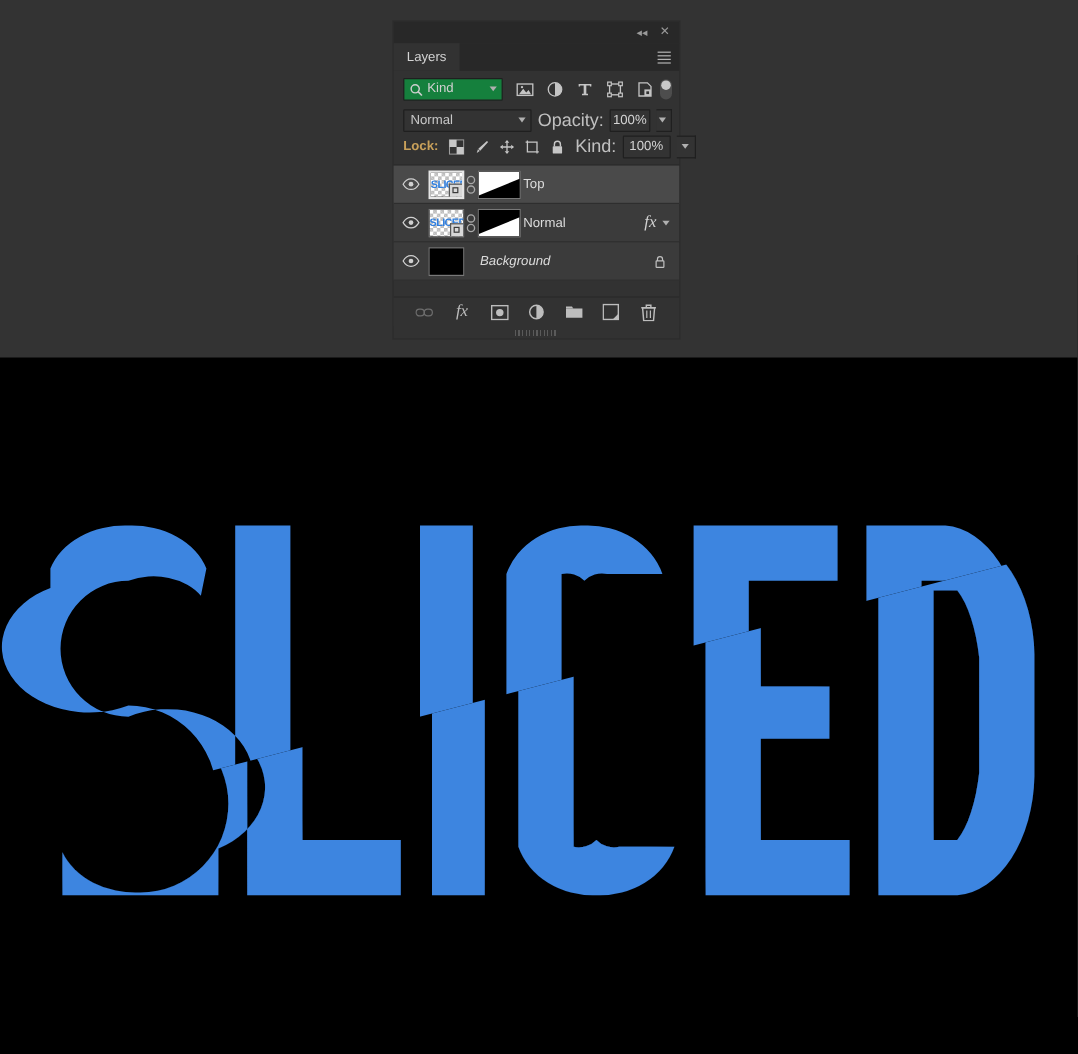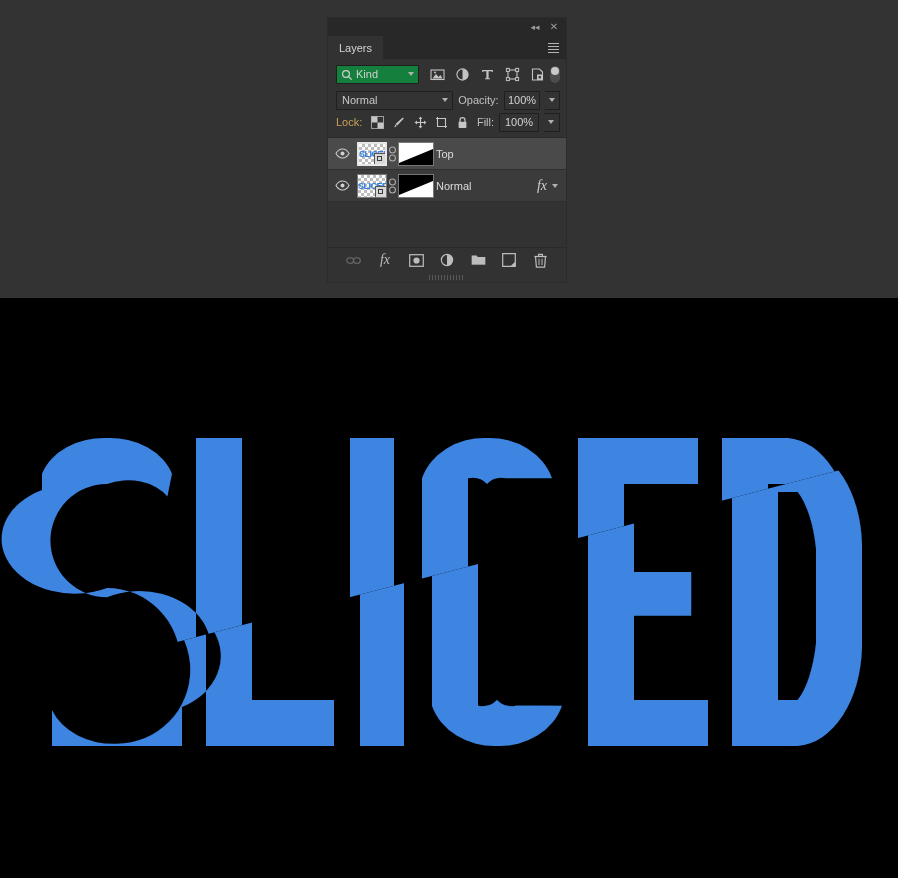--- a/index.html
+++ b/index.html
@@ -203,21 +203,21 @@
     height: 19px;
     background: #333333;
     border: 1px solid #1f1f1f;
     border-radius: 1px;
     box-sizing: border-box;
     display: flex;
     align-items: center;
     padding-left: 5px;
     cursor: pointer;
   }
-  .small-label { font-size: 11px; color: #c0c0c0; white-space: nowrap; }
+  .small-label { font-size: 15px; color: #c0c0c0; white-space: nowrap; }
   .num-field {
     position: relative;
     width: 40px;
     height: 19px;
     background: #333333;
     border: 1px solid #1f1f1f;
     border-radius: 1px;
     box-sizing: border-box;
     display: flex;
     align-items: center;
@@ -253,20 +253,21 @@
     display: flex;
     align-items: center;
     height: 22px;
     padding: 0 6px 0 8px;
     gap: 8px;
   }
   .lock-label {
     font-size: 11px;
     color: #c8a05a;
     margin-right: 1px;
+    font-weight: bold;
   }
   .lock-ico {
     width: 14px; height: 14px;
     display: flex; align-items: center; justify-content: center;
     cursor: pointer;
     color: #c6c6c6;
   }
 
   
   .layer-list {
@@ -573,21 +574,21 @@
           <path d="M1,2.5 L10.5,2.5 L10.5,12" fill="none" stroke="#c6c6c6" stroke-width="1.1"></path>
         </svg>
       </div>
       <div class="lock-ico">
         <svg viewBox="0 0 13 13" width="13" height="13">
           <path d="M4,6 L4,4.2 A2.5,2.5 0 0,1 9,4.2 L9,6" fill="none" stroke="#c6c6c6" stroke-width="1.2"></path>
           <rect x="2.6" y="5.8" width="7.8" height="6.2" rx="0.7" fill="#c6c6c6"></rect>
         </svg>
       </div>
     <div style="margin-left: auto; display: flex; align-items: center; gap: 5px;">
-          <span class="small-label">Fill:</span>
+          <span class="small-label">Kind:</span>
           <div class="num-field">100%</div>
           <div class="stepper"></div>
         </div>
       </div>
 
     <div class="layer-list" id="layer-list">
         <div class="layer-row selected">
           <div class="eye-cell">
             <svg viewBox="0 0 16 11" width="15" height="11">
               <path d="M8,0.8 C3.6,0.8 1,5.5 1,5.5 C1,5.5 3.6,10.2 8,10.2 C12.4,10.2 15,5.5 15,5.5 C15,5.5 12.4,0.8 8,0.8 Z" fill="none" stroke="#d0d0d0" stroke-width="1.1"></path>
@@ -636,20 +637,37 @@
               <rect width="34" height="22" fill="#000"></rect>
               <path d="M0,20 L34,6 L34,22 L0,22 Z" fill="#ffffff"></path>
             </svg>
           </div>
           <div class="layer-name">Normal</div>
           <div class="fx-cell">
             <span class="fx-mark">fx</span>
             <span class="fx-caret"></span>
           </div>
         </div>
+        <div class="layer-row">
+          <div class="eye-cell">
+            <svg viewBox="0 0 16 11" width="15" height="11">
+              <path d="M8,0.8 C3.6,0.8 1,5.5 1,5.5 C1,5.5 3.6,10.2 8,10.2 C12.4,10.2 15,5.5 15,5.5 C15,5.5 12.4,0.8 8,0.8 Z" fill="none" stroke="#d0d0d0" stroke-width="1.1"></path>
+              <circle cx="8" cy="5.5" r="2.1" fill="#d0d0d0"></circle>
+            </svg>
+          </div>
+          <div class="thumb" style="background: rgb(0, 0, 0);"></div>
+          <div class="link-ico"></div>
+          <div class="layer-name italic">Background</div>
+          <div class="lock-badge">
+            <svg viewBox="0 0 13 13" width="12" height="12">
+              <path d="M4.2,6 L4.2,4.4 A2.3,2.3 0 0,1 8.8,4.4 L8.8,6" fill="none" stroke="#c0c0c0" stroke-width="1.1"></path>
+              <rect x="3" y="5.9" width="7" height="5.8" rx="0.6" fill="none" stroke="#c0c0c0" stroke-width="1.1"></rect>
+            </svg>
+          </div>
+        </div>
       </div>
 
     <div class="panel-footer" id="panel-footer">
         <div class="footer-btn disabled">
           <svg viewBox="0 0 17 11" width="16" height="11">
             <rect x="0.8" y="2.5" width="7.2" height="6" rx="3" fill="none" stroke="currentColor" stroke-width="1.1"></rect>
             <rect x="8" y="2.5" width="7.2" height="6" rx="3" fill="none" stroke="currentColor" stroke-width="1.1"></rect>
           </svg>
         </div>
         <div class="footer-btn">

